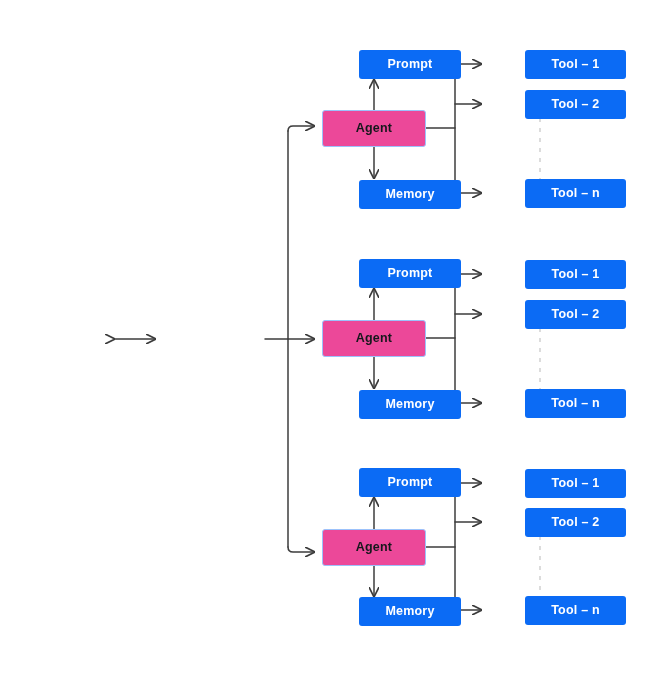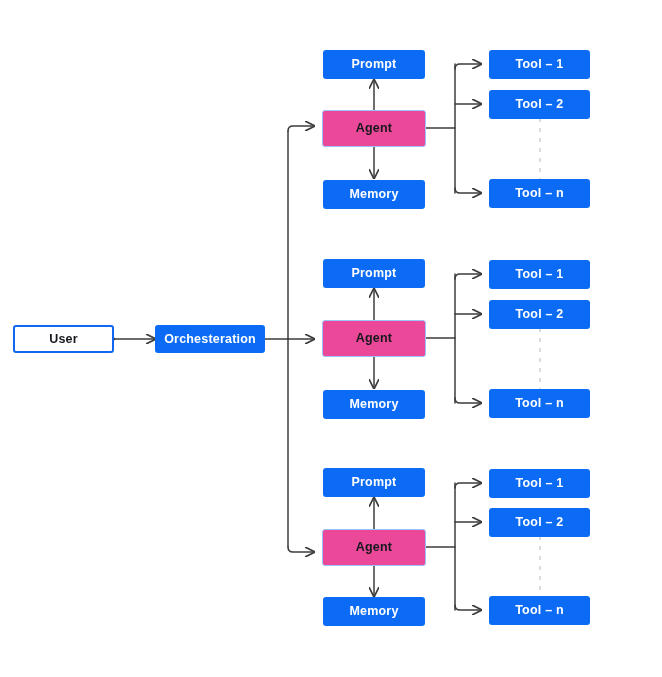--- a/index.html
+++ b/index.html
@@ -36,20 +36,21 @@
     font-size: 12.5px;
     font-weight: bold;
     letter-spacing: 0.2px;
     line-height: 1;
     white-space: nowrap;
     z-index: 2;
   }
   .node-solid {
     background: #0b6bf5;
     color: #ffffff;
+    margin-left: 36px;
   }
   .node-user {
     background: #ffffff;
     color: #15181c;
     border: 2px solid #1267f0;
   }
   .node-agent {
     background: #ec4899;
     color: #15181c;
     border: 1.5px solid #9cc2fb;
@@ -108,27 +109,21 @@
       <path d="M 455 605 Q 455 610 460 610 L 481 610" marker-end="url(#arrowEnd)"></path>
     </g>
 
     <g stroke="#d4d4d4" stroke-width="1.6" fill="none" stroke-dasharray="4 6">
       <line x1="540" y1="118" x2="540" y2="181"></line>
       <line x1="540" y1="328" x2="540" y2="391"></line>
       <line x1="540" y1="536" x2="540" y2="598"></line>
     </g>
   </svg>
 
-  <div class="node node-user" style="left:13px; top:325px; width:101px; height:28px;">
-    <span>User</span>
-  </div>
 
-  <div class="node node-solid" style="left:155px; top:325px; width:110px; height:28px;">
-    <span>Orchesteration</span>
-  </div>
 
   <div class="node node-solid" style="left:323px; top:50px; width:102px; height:29px;">
     <span>Prompt</span>
   </div>
   <div class="node node-agent" style="left:322px; top:110px; width:104px; height:37px;">
     <span>Agent</span>
   </div>
   <div class="node node-solid" style="left:323px; top:180px; width:102px; height:29px;">
     <span>Memory</span>
   </div>

